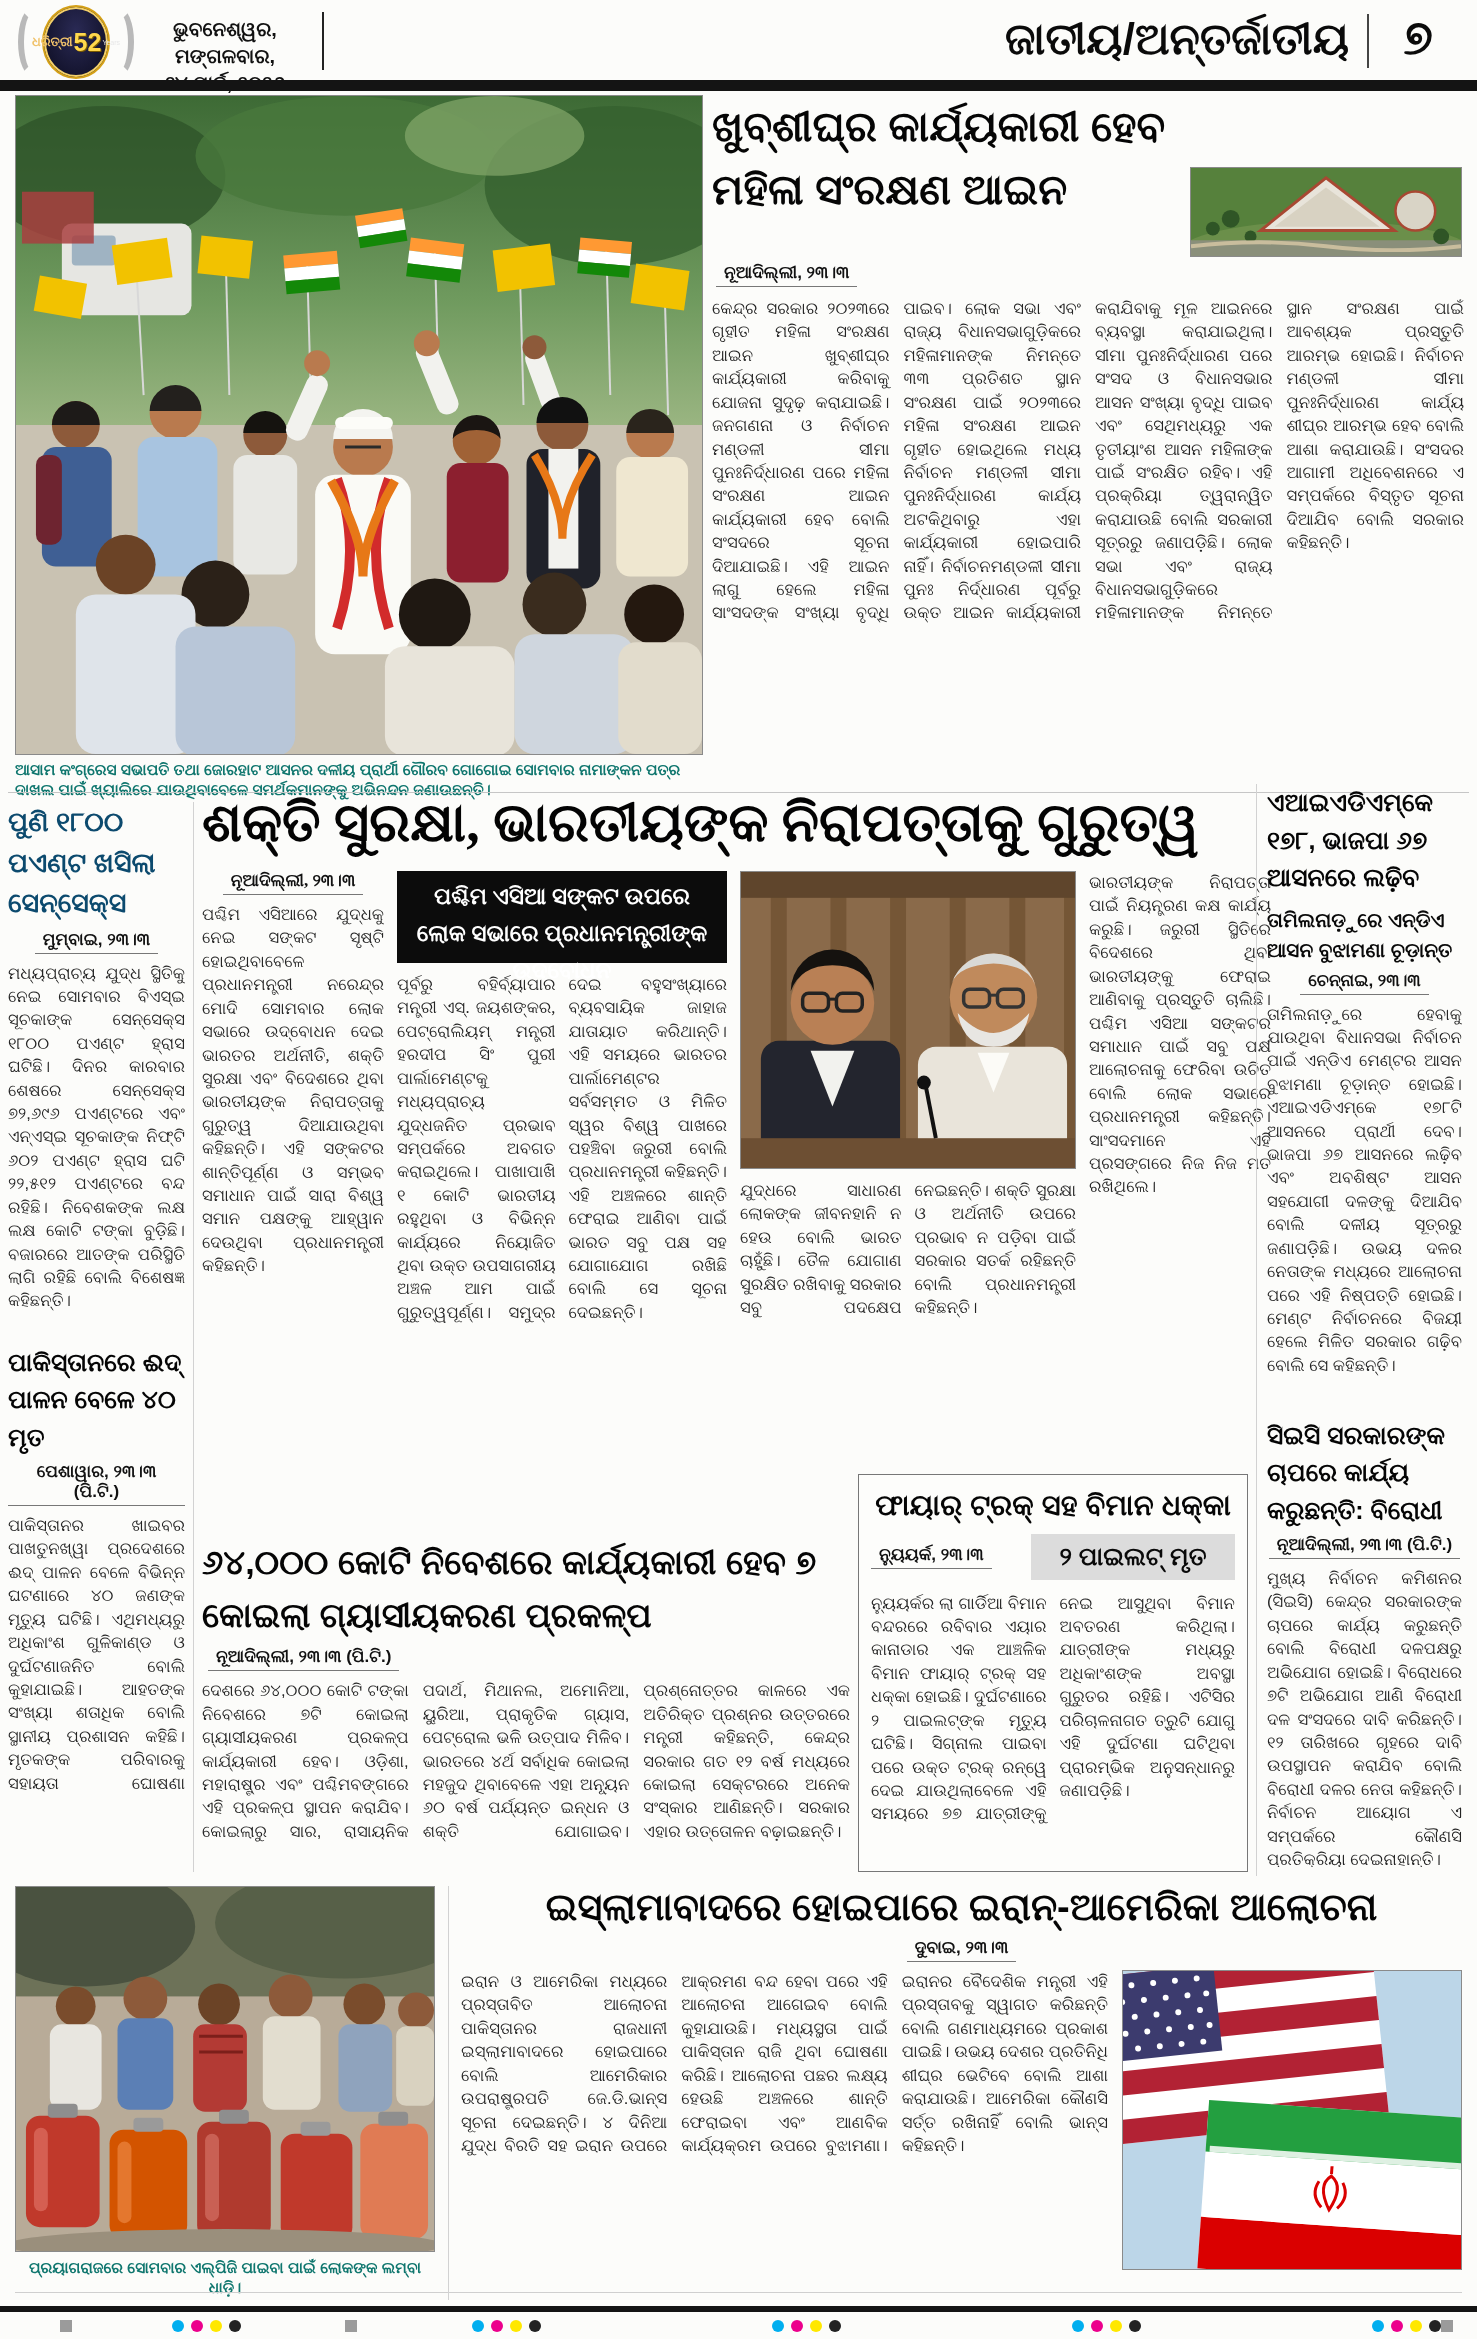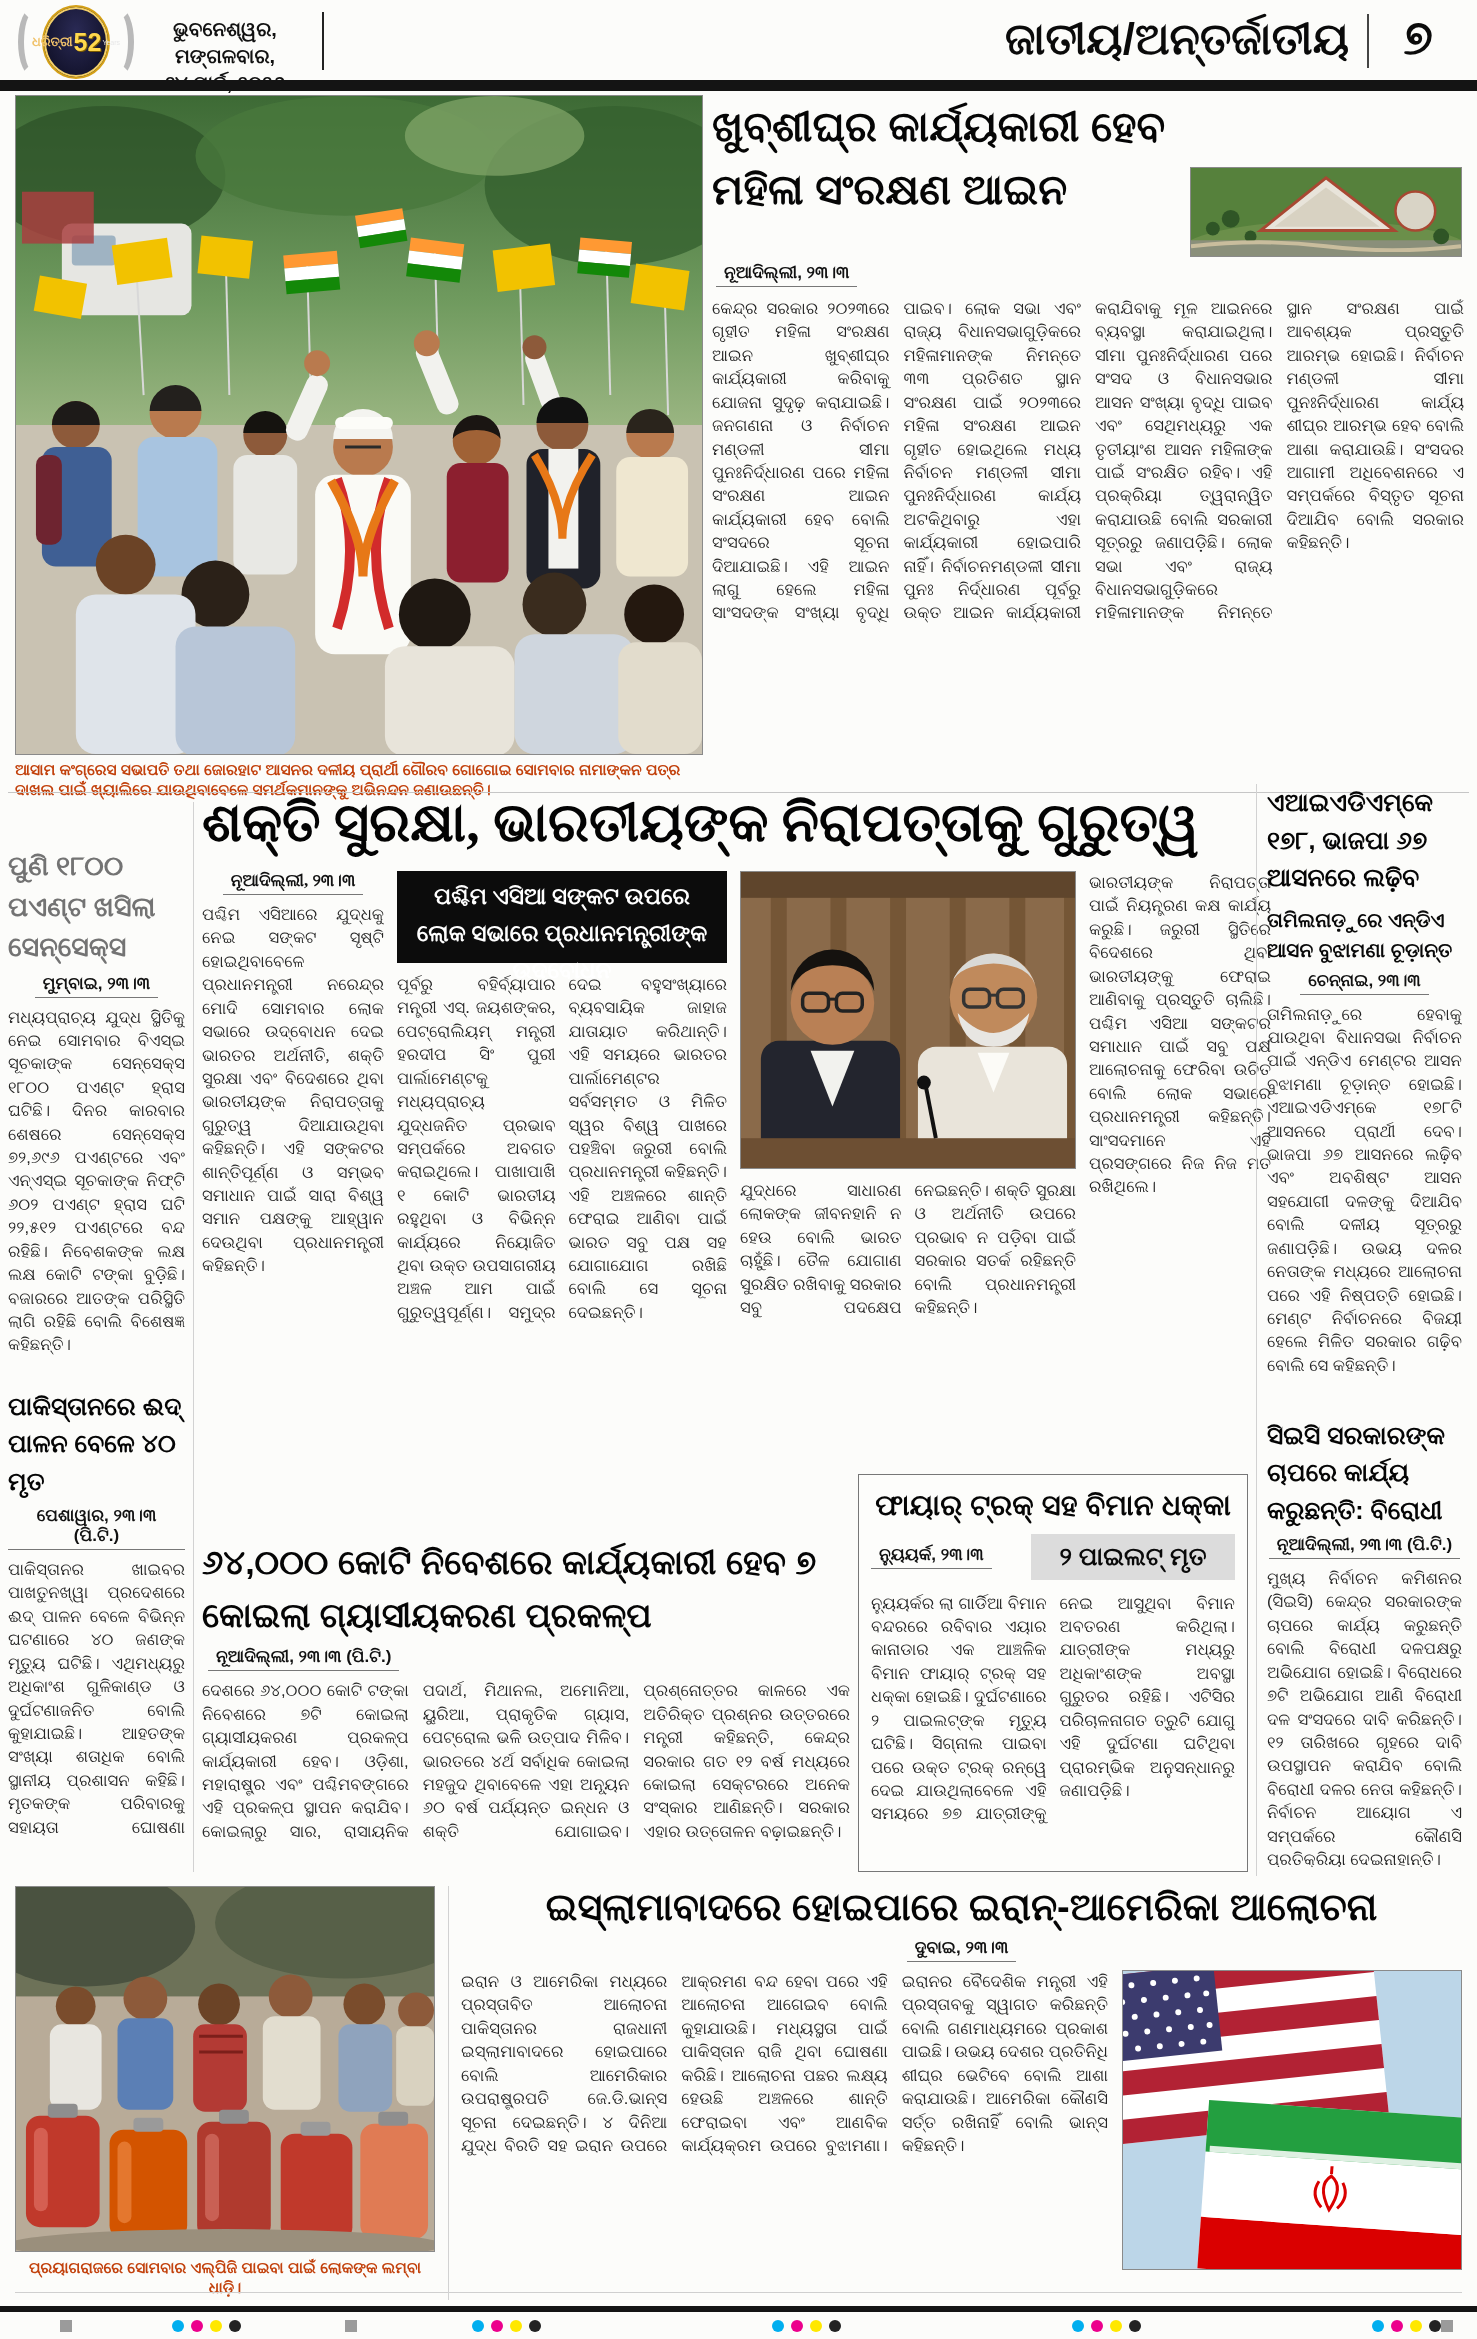--- a/index.html
+++ b/index.html
@@ -30,35 +30,35 @@
 .pageno-rule { position:absolute; right:108px; top:10px; width:2px; height:54px; background:#444; }
 .pageno { position:absolute; right:44px; top:6px; font-size:48px; font-weight:bold; color:#0a0a0a; }
 .black-bar { position:absolute; top:80px; left:0; right:0; height:11px; background:#141414; }
 
 .jtext { text-align:justify; font-size:16.5px; line-height:1.42; color:#242424; overflow:hidden; }
 .dateline { display:inline-block; font-weight:bold; font-size:17px; color:#111;
   border-bottom:1px solid #777; padding:0 8px 3px; }
 .dl-wrap { text-align:center; }
 figure { border:1px solid #8a8a8a; overflow:hidden; background:#ddd; }
 figure svg { display:block; width:100%; height:100%; }
-.caption { font-size:15.5px; font-weight:bold; color:#c2410c; line-height:1.3; }
+.caption { font-size:15.5px; font-weight:bold; color:#0f766e; line-height:1.3; }
 
 .rally-fig { position:absolute; left:15px; top:95px; width:688px; height:660px; }
 .rally-cap { position:absolute; left:15px; top:760px; width:688px; }
 .rule-top { position:absolute; left:8px; right:8px; top:792px; border-top:1px solid #c6c6c6; }
 .women { position:absolute; left:712px; top:95px; width:752px; height:690px; }
 .women-head-row { display:flex; gap:12px; }
 .women-h { width:466px; font-size:42px; line-height:1.5; font-weight:bold; color:#050505; }
 .parliament-fig { width:272px; height:90px; margin-top:72px; flex:none; }
 .women .dl-row { margin:6px 0 10px 4px; }
 .women-body { height:492px; column-count:4; column-gap:14px; }
 
 .leftcol { position:absolute; left:8px; top:802px; width:186px; height:1070px;
   border-right:1px solid #d2d2d2; padding-right:8px; }
-.h-sensex { font-size:27px; font-weight:bold; line-height:1.5; color:#737373;margin-top:44px; }
+.h-sensex { font-size:27px; font-weight:bold; line-height:1.5; color:#0c4a6e; }
 .h-small { font-size:25px; font-weight:bold; line-height:1.5; color:#050505; }
 .leftcol .dl-wrap { margin:6px 0 8px; }
 .sensex-body { height:356px; }
 .pak-wrap { margin-top:26px; }
 .pak-body { height:280px; }
 .mainart { position:absolute; left:202px; top:792px; width:1046px; height:668px;font-family:Liberation Serif, serif; }
 .mainart-h { font-size:54px; font-weight:bold; color:#030303; letter-spacing:0; }
 .mainart-row { display:flex; gap:13px; margin-top:16px; }
 .ma-c1 { width:182px; flex:none; }
 .ma-c1 .dl-wrap { margin-bottom:8px; }

